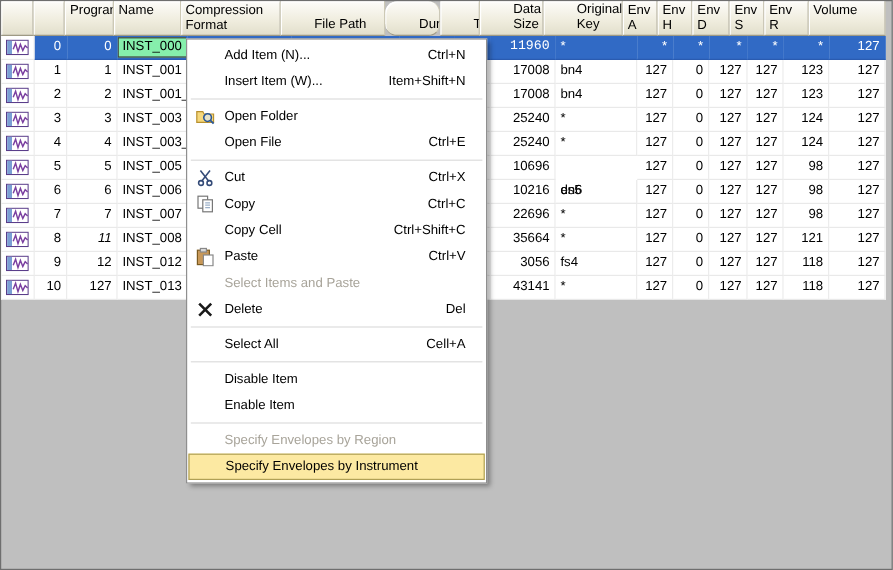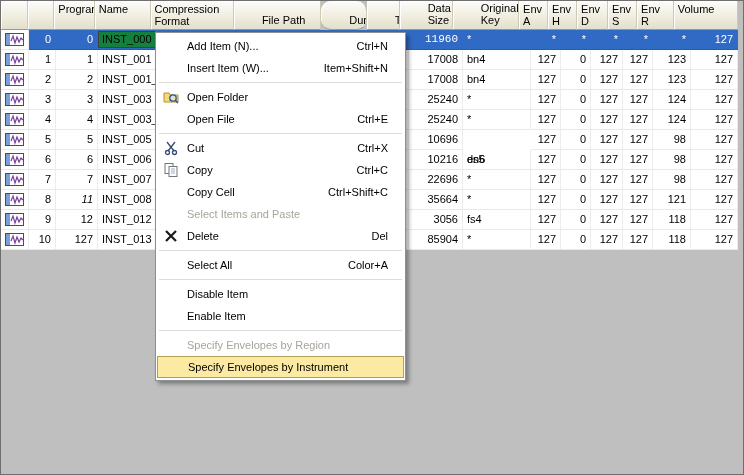--- a/index.html
+++ b/index.html
@@ -37,21 +37,21 @@
   .col-icon svg{display:block;}
   .col-name{position:relative;}
   .tr.selected .td{
     background:var(--selection,#316ac5);color:#fff;
     border-right-color:var(--selection,#316ac5);
     border-bottom-color:#2a5bb0;
   }
   .tr.selected .td.col-icon{background:#fff;border-right-color:#ececec;border-bottom-color:#e9e9e9;}
   .edit-box{
     position:absolute;left:0;top:1px;width:58px;height:17px;
-    background:#15803d;color:#000;border:1px solid #404040;
+    background:#86efac;color:#000;border:1px solid #404040;
     line-height:15px;padding:0 3px;overflow:hidden;white-space:nowrap;
   }
   
   .menu{
     position:absolute;left:154px;top:31px;width:251px;
     background:#fff;border:1px solid #8f8f8f;
     box-shadow:3px 3px 4px rgba(0,0,0,.35);
     padding:2px 1px;
   }
   .mi{position:relative;height:22px;display:flex;align-items:center;padding:0 16px 0 30px;}
@@ -402,21 +402,21 @@
               </svg>
             </span>
           </div>
           <div class="td a-right" style="width: 27px;">10</div>
           <div class="td a-right" style="width: 42px;">127</div>
           <div class="td col-name" style="width: 58px;">INST_013</div>
           <div class="td" style="width: 87px;"></div>
           <div class="td" style="width: 90px;"></div>
           <div class="td" style="width: 46px;"></div>
           <div class="td a-right" style="width: 30px;"></div>
-          <div class="td a-right" style="width: 54px;">85904</div>
+          <div class="td a-right" style="width: 54px;">43141</div>
           <div class="td" style="width: 68px;">*</div>
           <div class="td a-right" style="width: 30px;">127</div>
           <div class="td a-right" style="width: 30px;">0</div>
           <div class="td a-right" style="width: 32px;">127</div>
           <div class="td a-right" style="width: 30px;">127</div>
           <div class="td a-right" style="width: 38px;">118</div>
           <div class="td a-right" style="width: 47px;">127</div>
         </div>
       </div>
   </div>
@@ -471,38 +471,49 @@
             <line x1="8" y1="11" x2="12" y2="11" stroke="#9cb0c8"></line>
           </svg>
         </span>
         <span class="mi-label">Copy</span>
         <span class="mi-shortcut">Ctrl+C</span>
       </div>
       <div class="mi">
         <span class="mi-label">Copy Cell</span>
         <span class="mi-shortcut">Ctrl+Shift+C</span>
       </div>
+      <div class="mi">
+        <span class="mi-icon">
+          <svg width="16" height="16" viewBox="0 0 16 16">
+            <rect x="1.5" y="2.5" width="10" height="12" fill="#c89858" stroke="#7a5a20"></rect>
+            <rect x="4" y="1" width="5" height="3" fill="#d8d8d8" stroke="#888"></rect>
+            <rect x="6.5" y="6.5" width="8" height="9" fill="#fff" stroke="#888"></rect>
+          </svg>
+        </span>
+        <span class="mi-label">Paste</span>
+        <span class="mi-shortcut">Ctrl+V</span>
+      </div>
       <div class="mi disabled">
         <span class="mi-label">Select Items and Paste</span>
       </div>
       <div class="mi">
         <span class="mi-icon">
           <svg width="16" height="16" viewBox="0 0 16 16">
             <path d="M3 3 L13 13 M13 3 L3 13" stroke="#1a1a1a" stroke-width="2.2" fill="none"></path>
           </svg>
         </span>
         <span class="mi-label">Delete</span>
         <span class="mi-shortcut">Del</span>
       </div>
       <div class="msep">
         <div></div>
       </div>
       <div class="mi">
         <span class="mi-label">Select All</span>
-        <span class="mi-shortcut">Color+A</span>
+        <span class="mi-shortcut">Cell+A</span>
       </div>
       <div class="msep">
         <div></div>
       </div>
       <div class="mi">
         <span class="mi-label">Disable Item</span>
       </div>
       <div class="mi">
         <span class="mi-label">Enable Item</span>
       </div>

